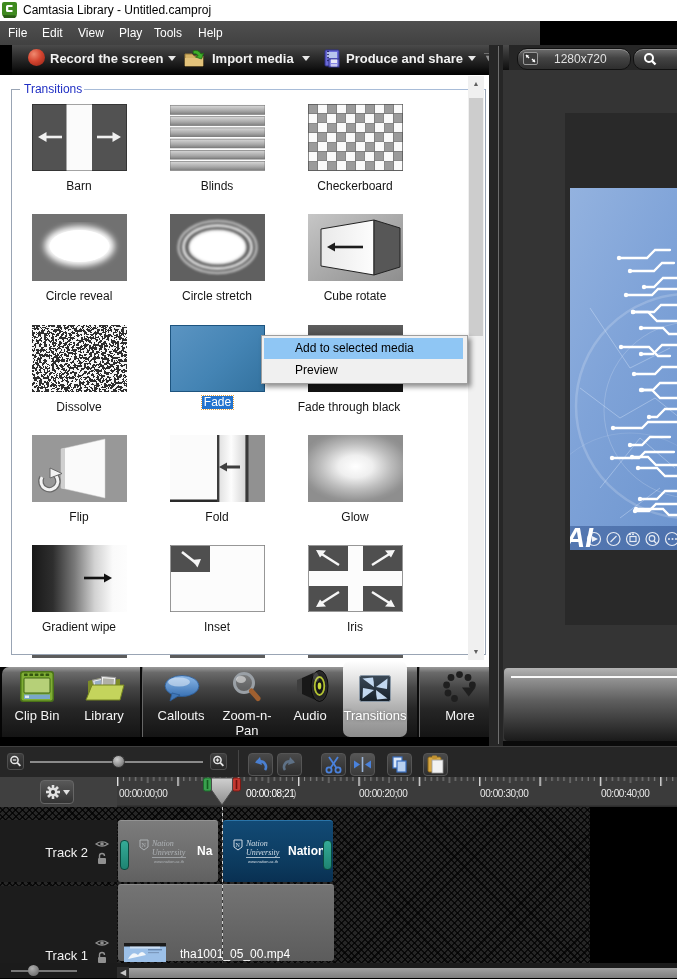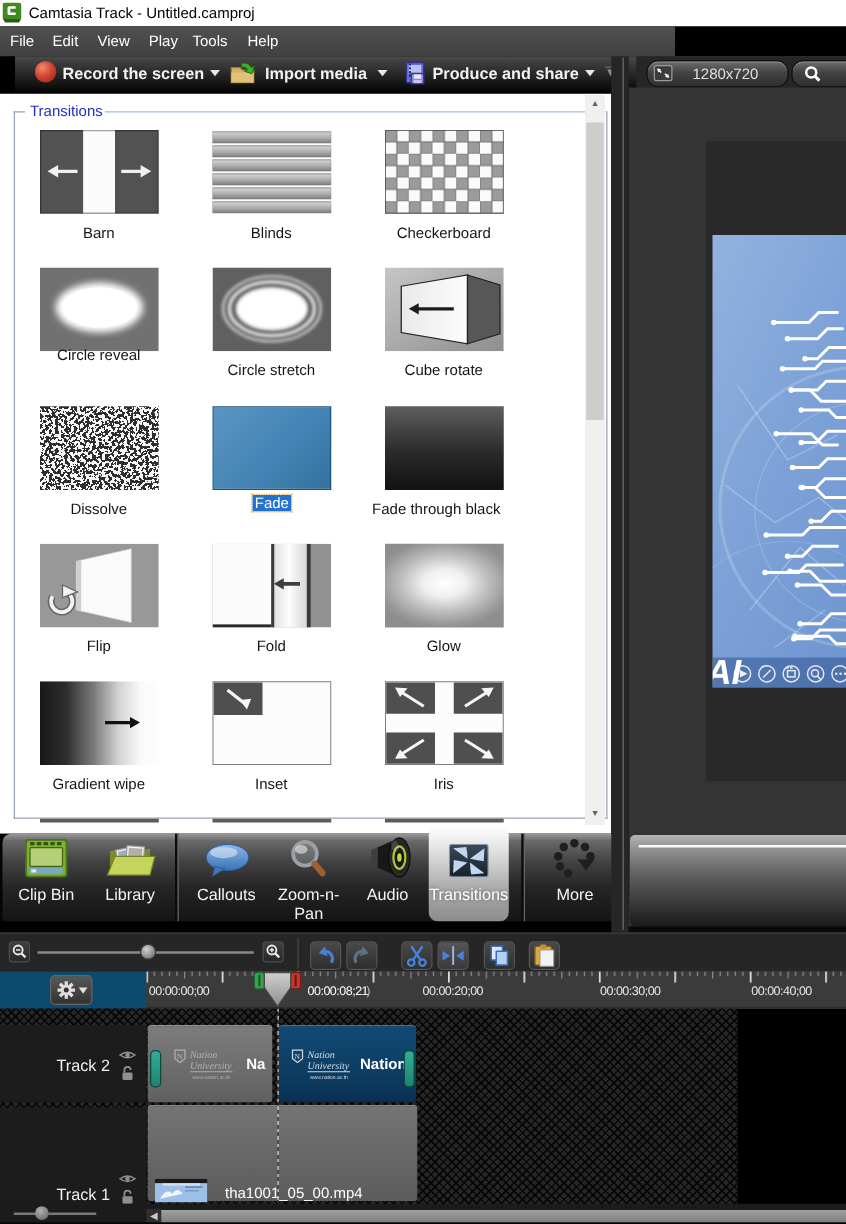--- a/index.html
+++ b/index.html
@@ -63,21 +63,21 @@
   #playline{left:8px;top:606px;width:166px;height:2px;background:#fafafa;}
   #rblack{left:0px;top:671px;width:174px;height:5px;background:#0a0a0a;}
   
   #ttool{left:0;top:746px;width:677px;height:31px;background:#262626;
     border-top:1px solid #3e3e3e;box-sizing:border-box;}
   .tbtn{position:absolute;top:6px;width:25px;height:23px;border-radius:4px;
     background:linear-gradient(#4a4a4a,#2e2e2e);border:1px solid #555;box-sizing:border-box;}
   .zbtn{position:absolute;top:6px;width:17px;height:17px;border-radius:3px;
     background:linear-gradient(#404040,#282828);border:1px solid #4e4e4e;box-sizing:border-box;}
   
-  #rulrow{left:0;top:777px;width:677px;height:30px;background:#0c4a6e;}
+  #rulrow{left:0;top:777px;width:677px;height:30px;background:#404040;}
   #ruler{position:absolute;left:117px;top:0;width:560px;height:30px;background:#3b3b3b;}
   .rlbl{position:absolute;top:11px;font-size:10px;letter-spacing:-0.4px;color:#e8e8e8;white-space:nowrap;}
   
   #tracks{left:0;top:807px;width:590px;height:161px;background-color:#262626;
     background-image:repeating-linear-gradient(45deg,rgba(0,0,0,.7) 0 1.5px,transparent 1.5px 4.7px),
       repeating-linear-gradient(-45deg,rgba(0,0,0,.7) 0 1.5px,transparent 1.5px 4.7px);}
   .thead{position:absolute;left:0;width:117px;background:#1c1c1c;}
   .tname{position:absolute;left:0;width:88px;text-align:right;font-size:13px;color:#f0f0f0;}
   .clip{position:absolute;border-radius:3px;box-sizing:border-box;}
   .teal{position:absolute;width:9px;height:30px;border-radius:4px;border:1px solid #0b4a3e;
@@ -90,21 +90,21 @@
 </style>
 </head>
 <body>
 
 <div class="abs" id="titlebar">
   <svg class="abs" style="left:2px;top:2px" width="16" height="17" viewBox="0 0 16 17">
     <rect x="0" y="0" width="15" height="14" rx="2" fill="#3f8a1f"></rect>
     <path d="M0.5,13 L15,13.6 L13,16 L2,16 Z" fill="#2a5c14"></path>
     <path d="M10.5,3 h-5 a1.5,1.5 0 0 0 -1.5,1.5 v4 a1.5,1.5 0 0 0 1.5,1.5 h5 v-2 h-4.2 v-3 h4.2 z" fill="#fff"></path>
   </svg>
-  <div class="abs" id="title-txt">Camtasia Track - Untitled.camproj</div>
+  <div class="abs" id="title-txt">Camtasia Library - Untitled.camproj</div>
 </div>
 
 <div class="abs" id="menubar">
   <span class="mi" style="left:8px">File</span>
   <span class="mi" style="left:42px">Edit</span>
   <span class="mi" style="left:78px">View</span>
   <span class="mi" style="left:119px">Play</span>
   <span class="mi" style="left:154px">Tools</span>
   <span class="mi" style="left:198px">Help</span>
 </div>
@@ -340,21 +340,21 @@
       <path d="M8,5 l10,0.5 l-6,7 z"></path>
         <path d="M87,5 l-10,0.5 l6,7 z"></path>
       <path d="M8,62 l10,-0.5 l-6,-7 z"></path>
         <path d="M87,62 l-10,-0.5 l6,-7 z"></path>
     </g>
   </svg>
 
   <div class="tlabel" style="left:14px;top:104px">Barn</div>
   <div class="tlabel" style="left:152px;top:104px">Blinds</div>
   <div class="tlabel" style="left:290px;top:104px">Checkerboard</div>
-  <div class="tlabel" style="left:14px;top:202px">Circle reveal</div>
+  <div class="tlabel" style="left:14px;top:214px">Circle reveal</div>
   <div class="tlabel" style="left:152px;top:214px">Circle stretch</div>
   <div class="tlabel" style="left:290px;top:214px">Cube rotate</div>
   <div class="tlabel" style="left:14px;top:325px">Dissolve</div>
   <div class="tlabel" style="left:284px;top:325px">Fade through black</div>
   <div class="tlabel" style="left:14px;top:435px">Flip</div>
   <div class="tlabel" style="left:152px;top:435px">Fold</div>
   <div class="tlabel" style="left:290px;top:435px">Glow</div>
   <div class="tlabel" style="left:14px;top:545px">Gradient wipe</div>
   <div class="tlabel" style="left:152px;top:545px">Inset</div>
   <div class="tlabel" style="left:290px;top:545px">Iris</div>
@@ -364,20 +364,25 @@
   <div class="sliver" style="left:32px"></div>
   <div class="sliver" style="left:170px"></div>
   <div class="sliver" style="left:308px"></div>
 
   <div class="abs" id="vsb">
     <div class="sbarrow" style="top:0">▲</div>
     <div class="sbarrow" style="bottom:0">▼</div>
     <div class="abs" id="vsb-thumb"></div>
   </div>
 
+  <div class="abs" id="ctxmenu">
+    <div class="abs" id="ctx-hl"></div>
+    <span class="ctxtxt" style="top:5px">Add to selected media</span>
+    <span class="ctxtxt" style="top:27px">Preview</span>
+  </div>
 </div>
 
 <div class="abs" id="tabbar">
   <div id="tabgrp"></div>
   <div class="tabsep" style="left:140px"></div>
     <div class="tabsepl" style="left:142px"></div>
   <div class="tabsep" style="left:417px"></div>
     <div class="tabsepl" style="left:419px"></div>
   <div id="seltab"></div>
 
@@ -670,21 +675,21 @@
         </g>
       </pattern>
         </defs>
       <rect width="560" height="30" fill="url(#ticks)"></rect>
       <rect y="28.5" width="560" height="1.5" fill="#2c2c2c"></rect>
     </svg>
   </div>
   <span class="rlbl" style="left:119px">00:00:00;00</span>
   <span class="rlbl" style="left:246px;color:#fff">00:00:08;21</span>
   <span class="rlbl" style="left:293px;color:#bbb">)</span>
-  <span class="rlbl" style="left:338px">00:00:20;00</span>
+  <span class="rlbl" style="left:359px">00:00:20;00</span>
   <span class="rlbl" style="left:480px">00:00:30;00</span>
   <span class="rlbl" style="left:601px">00:00:40;00</span>
 </div>
 <svg class="abs" style="left:203px;top:777px;z-index:5" width="40" height="29" viewBox="0 0 40 29">
   <defs>
       <linearGradient id="ph" x1="0" y1="0" x2="0" y2="1">
     <stop offset="0" stop-color="#d0d0d0"></stop>
         <stop offset="1" stop-color="#8e8e8e"></stop>
       </linearGradient>
     </defs>

